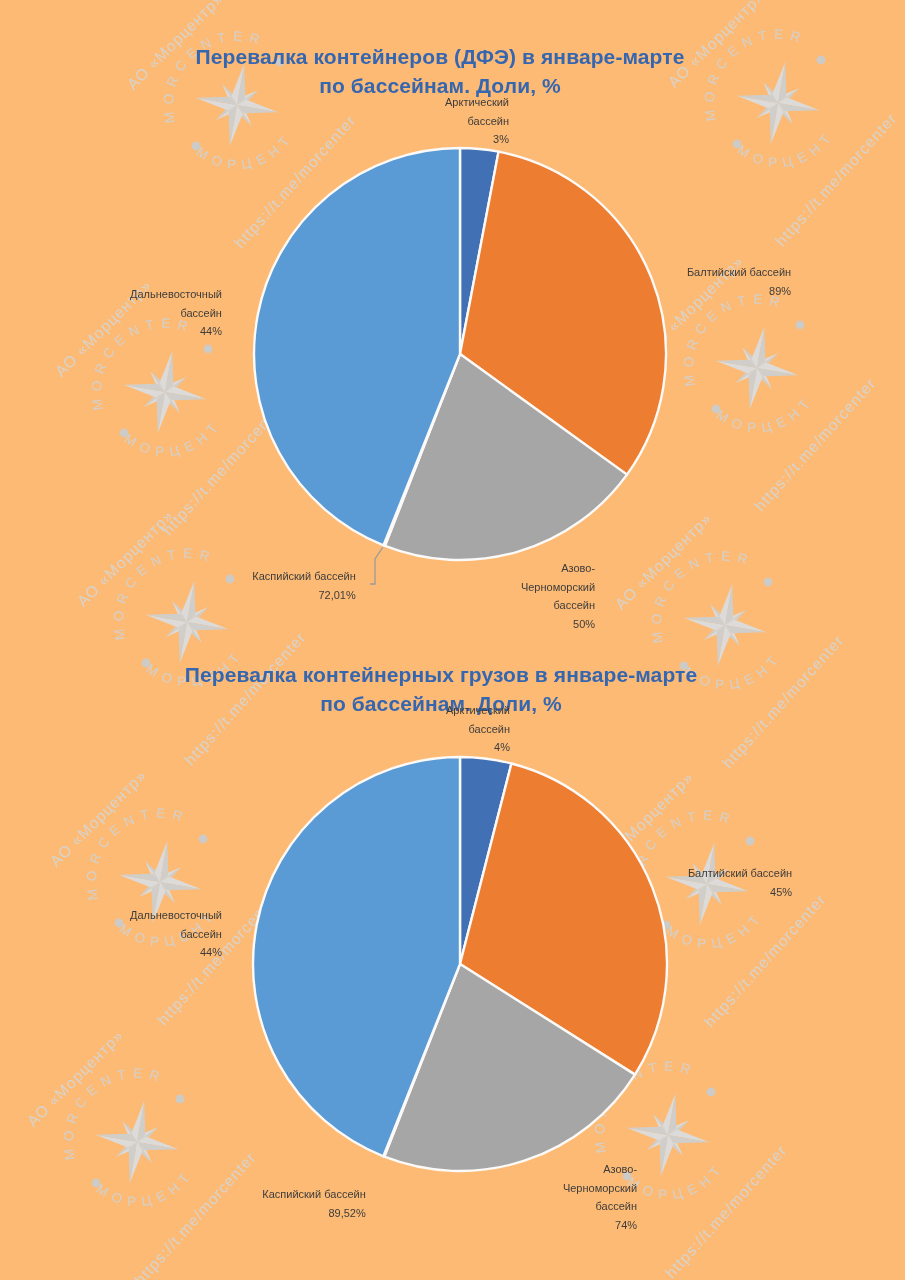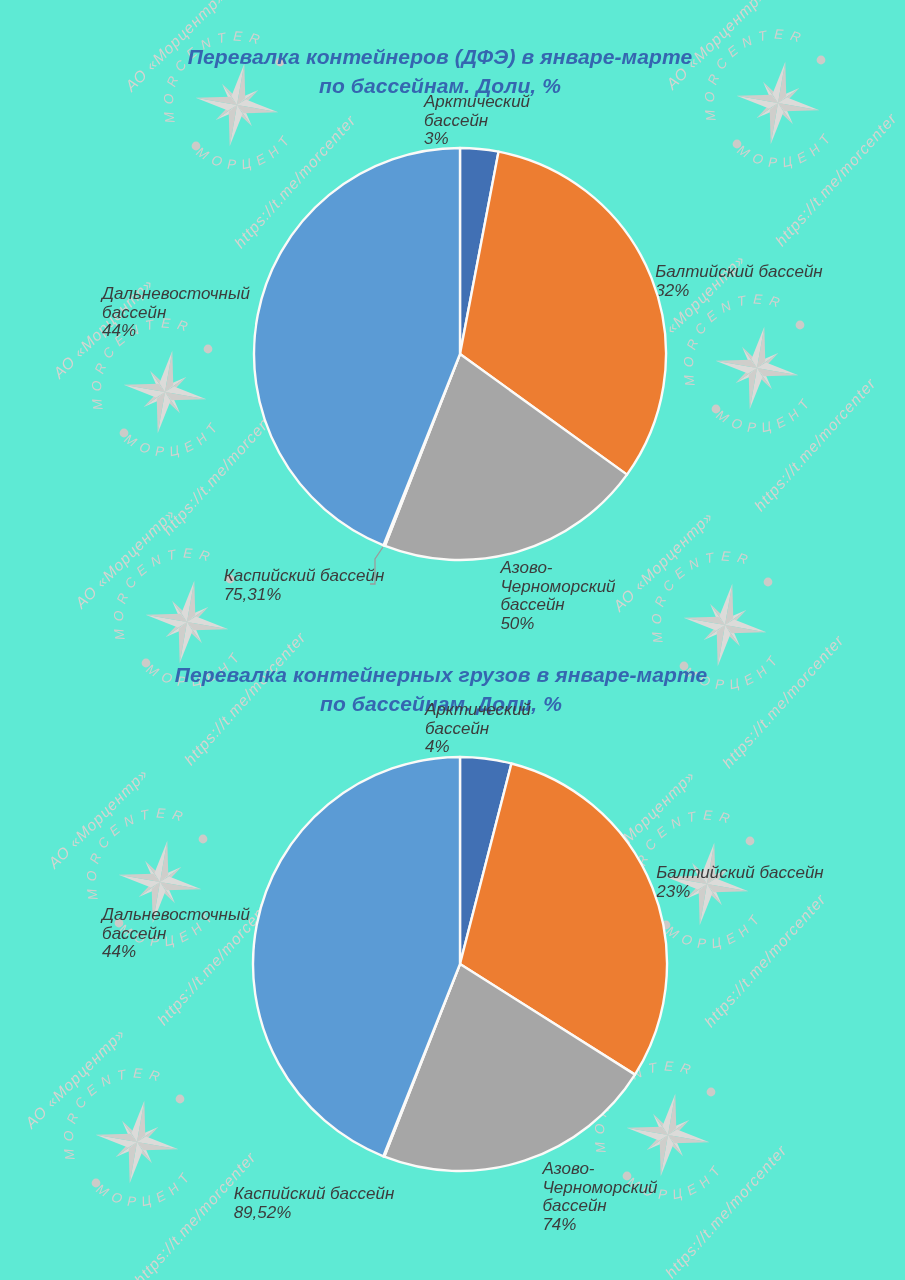--- a/index.html
+++ b/index.html
@@ -26,22 +26,22 @@
     white-space:pre;
     font-size:21px;
     line-height:29px;
     font-weight:600;
     letter-spacing:0.1px;
   }
   .pie-svg{position:absolute;overflow:visible;}
   .pie-label{
     position:absolute;
     transform:translateX(-50%);
-    text-align:left;
-    font-size:17px;
+    text-align:right;
+    font-size:11px;
     line-height:18.5px;
     white-space:nowrap;
   }
   .leader-overlay{
     position:absolute;inset:0;width:905px;height:1280px;
     pointer-events:none;overflow:visible;
   }
 </style>
 </head>
 <body>
@@ -82,21 +82,21 @@
       <text class="wm-arc"><textPath href="#wm-arc-top" startOffset="16">MORCENTER</textPath></text>
       <text class="wm-arc"><textPath href="#wm-arc-bottom" startOffset="22">МОРЦЕНТР</textPath></text>
       <circle class="wm-dot" cx="43" cy="-43" r="4.4"></circle>
       <circle class="wm-dot" cx="-41" cy="41" r="4.4"></circle>
       <text class="wm-diag" transform="translate(-58,-60) rotate(-45)" text-anchor="middle">АО «Морцентр»</text>
       <text class="wm-diag" transform="translate(62,80) rotate(-48)" text-anchor="middle">https://t.me/morcenter</text>
     </g>
   </defs>
 </svg>
 
-<div class="page" style="background: #5eead4; font-style: italic;">
+<div class="page" style="background: #fdba74;">
   <div class="wm-layer">
       <svg class="wm-unit" viewBox="-180 -180 360 360" width="360" height="360" style="left: 57px; top: -75px;">
         <use href="#wm-unit"></use>
       </svg>
       <svg class="wm-unit" viewBox="-180 -180 360 360" width="360" height="360" style="left: 598px; top: -77px;">
         <use href="#wm-unit"></use>
       </svg>
       <svg class="wm-unit" viewBox="-180 -180 360 360" width="360" height="360" style="left: -15px; top: 212px;">
         <use href="#wm-unit"></use>
       </svg>
@@ -129,52 +129,52 @@
     <div class="chart-title" style="color: rgb(53, 102, 176); left: 441px; top: 660px;">Перевалка контейнерных грузов в январе-марте
 по бассейнам. Доли, %</div>
 
   <div class="pie-label" style="left: 477px; top: 93px; color: rgb(60, 60, 60);">
         <div>Арктический</div>
         <div>бассейн</div>
         <div>3%</div>
       </div>
       <div class="pie-label" style="left: 739px; top: 263px; color: rgb(60, 60, 60);">
         <div>Балтийский бассейн</div>
-        <div>32%</div>
+        <div>89%</div>
       </div>
       <div class="pie-label" style="left: 558px; top: 559px; color: rgb(60, 60, 60);">
         <div>Азово-</div>
         <div>Черноморский</div>
         <div>бассейн</div>
         <div>50%</div>
       </div>
       <div class="pie-label" style="left: 304px; top: 567px; color: rgb(60, 60, 60);">
         <div>Каспийский бассейн</div>
-        <div>75,31%</div>
+        <div>72,01%</div>
       </div>
       <div class="pie-label" style="left: 176px; top: 285px; color: rgb(60, 60, 60);">
         <div>Дальневосточный</div>
         <div>бассейн</div>
         <div>44%</div>
       </div>
       <svg class="pie-svg" width="424" height="424" viewBox="-212 -212 424 424" style="left: 248px; top: 142px;">
         <path d="M 0 0 L 0 -206 A 206 206 0 0 1 38.55 -202.36 Z" fill="#4170b4" stroke="#fbfaf8" stroke-width="2.4" stroke-linejoin="round"></path>
         <path d="M 0 0 L 38.55 -202.36 A 206 206 0 0 1 166.98 120.64 Z" fill="#ed7d31" stroke="#fbfaf8" stroke-width="2.4" stroke-linejoin="round"></path>
         <path d="M 0 0 L 166.98 120.64 A 206 206 0 0 1 -75.03 191.85 Z" fill="#a6a6a6" stroke="#fbfaf8" stroke-width="2.4" stroke-linejoin="round"></path>
         <path d="M 0 0 L -75.03 191.85 A 206 206 0 0 1 -76.47 191.28 Z" fill="#ffc000" stroke="#fbfaf8" stroke-width="2.4" stroke-linejoin="round"></path>
         <path d="M 0 0 L -76.47 191.28 A 206 206 0 0 1 0 -206 Z" fill="#5b9bd5" stroke="#fbfaf8" stroke-width="2.4" stroke-linejoin="round"></path>
       </svg>
       <div class="pie-label" style="left: 478px; top: 701px; color: rgb(60, 60, 60);">
         <div>Арктический</div>
         <div>бассейн</div>
         <div>4%</div>
       </div>
       <div class="pie-label" style="left: 740px; top: 864px; color: rgb(60, 60, 60);">
         <div>Балтийский бассейн</div>
-        <div>23%</div>
+        <div>45%</div>
       </div>
       <div class="pie-label" style="left: 600px; top: 1160px; color: rgb(60, 60, 60);">
         <div>Азово-</div>
         <div>Черноморский</div>
         <div>бассейн</div>
         <div>74%</div>
       </div>
       <div class="pie-label" style="left: 314px; top: 1185px; color: rgb(60, 60, 60);">
         <div>Каспийский бассейн</div>
         <div>89,52%</div>

